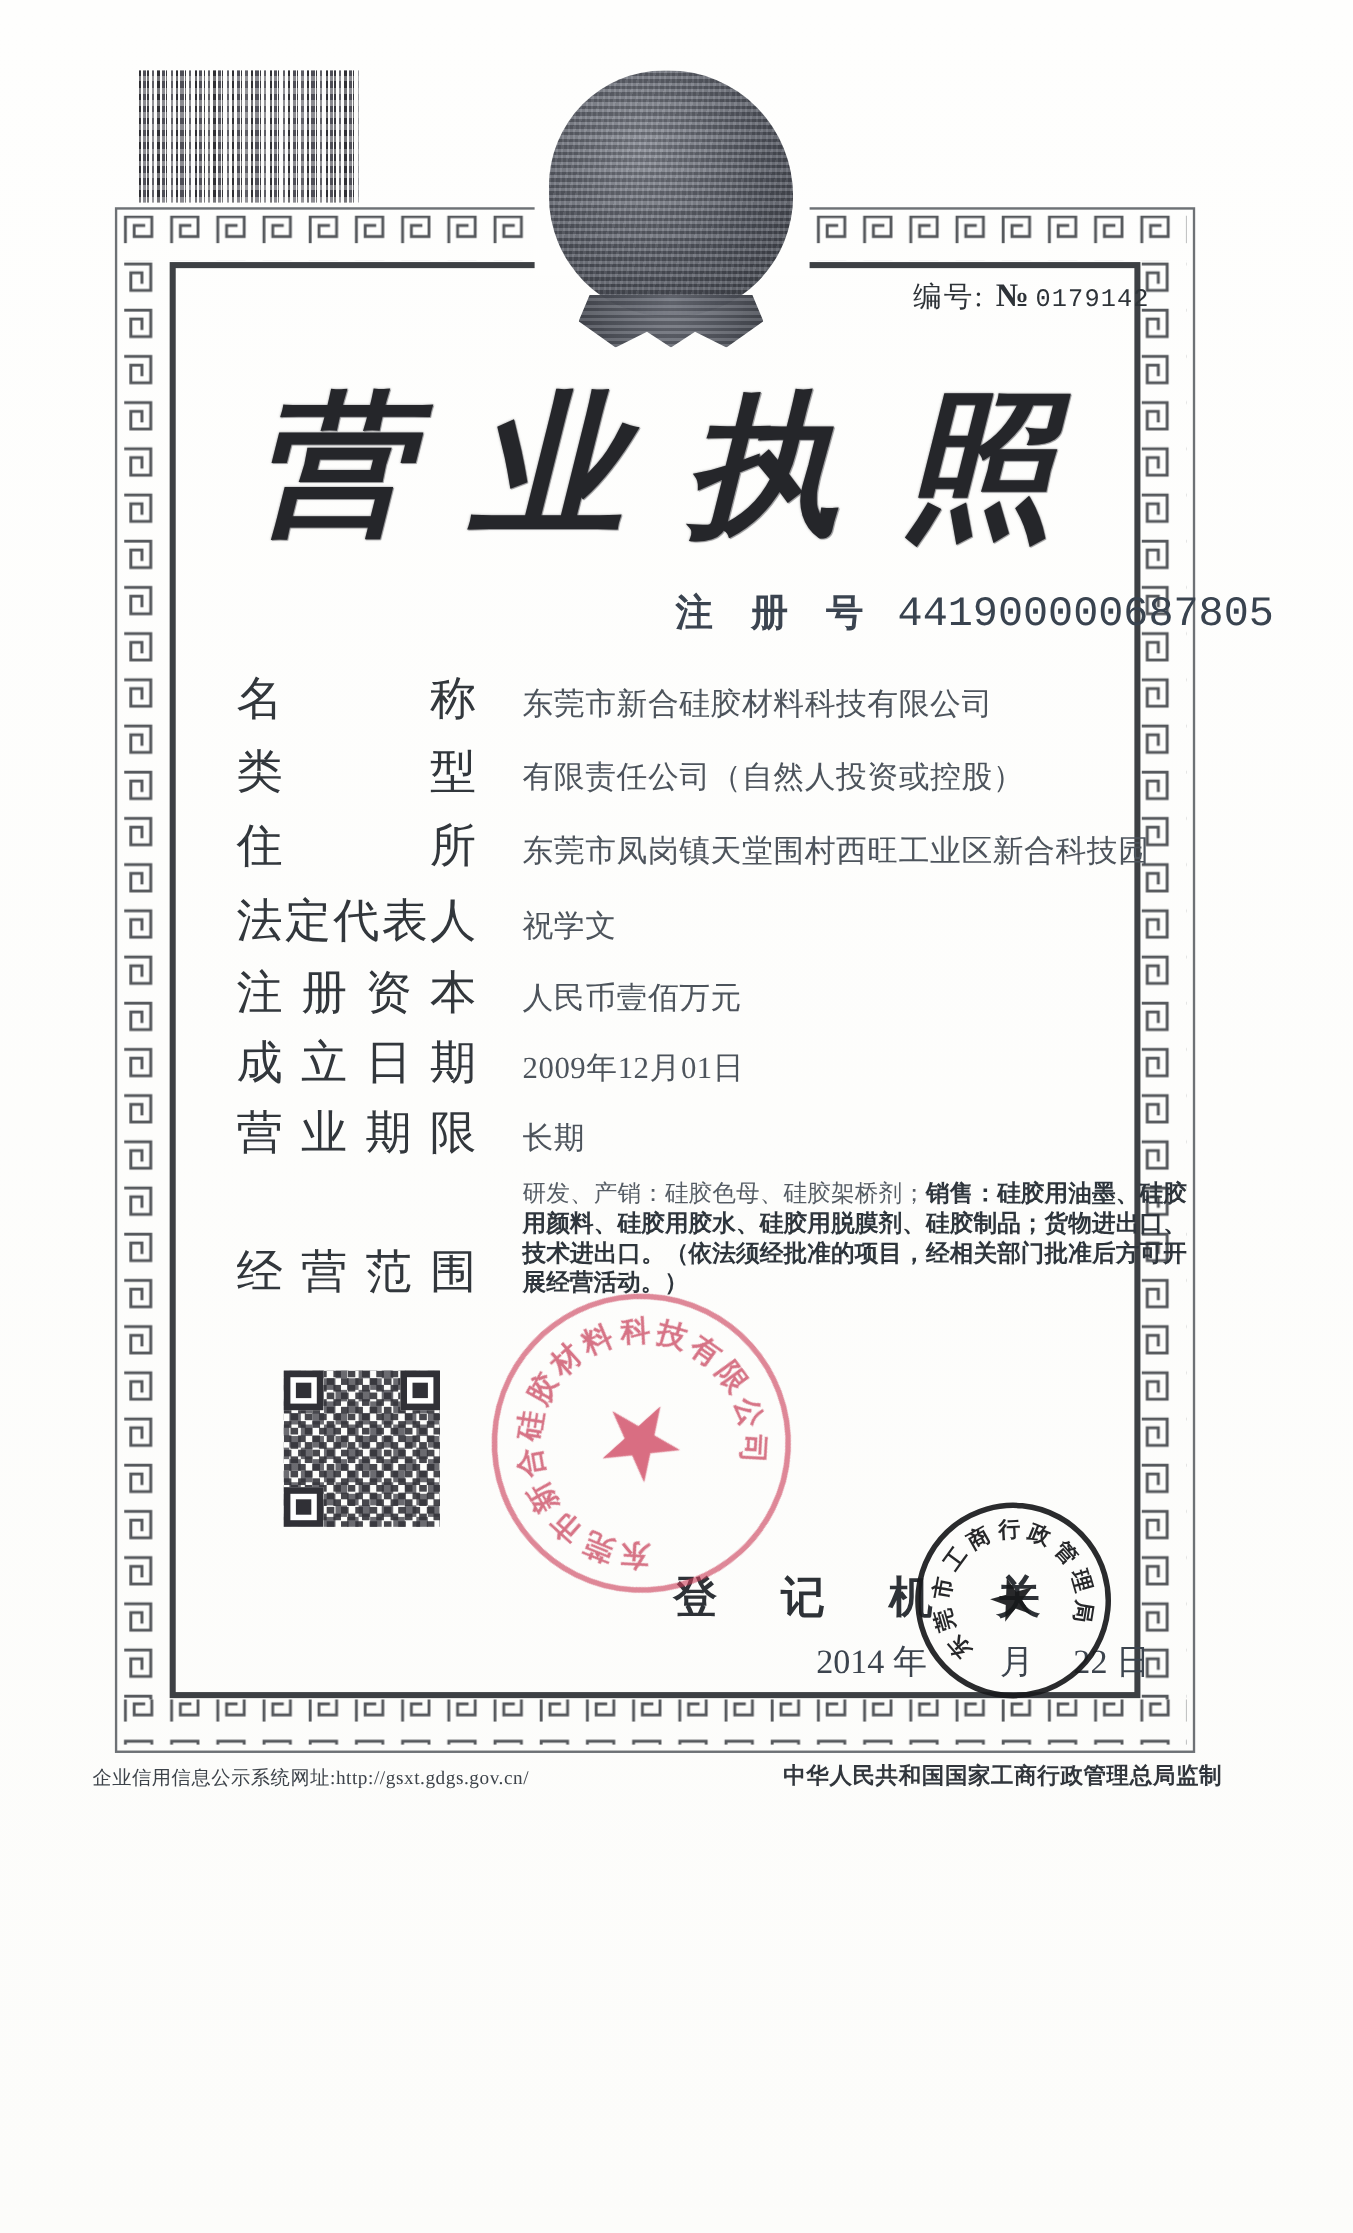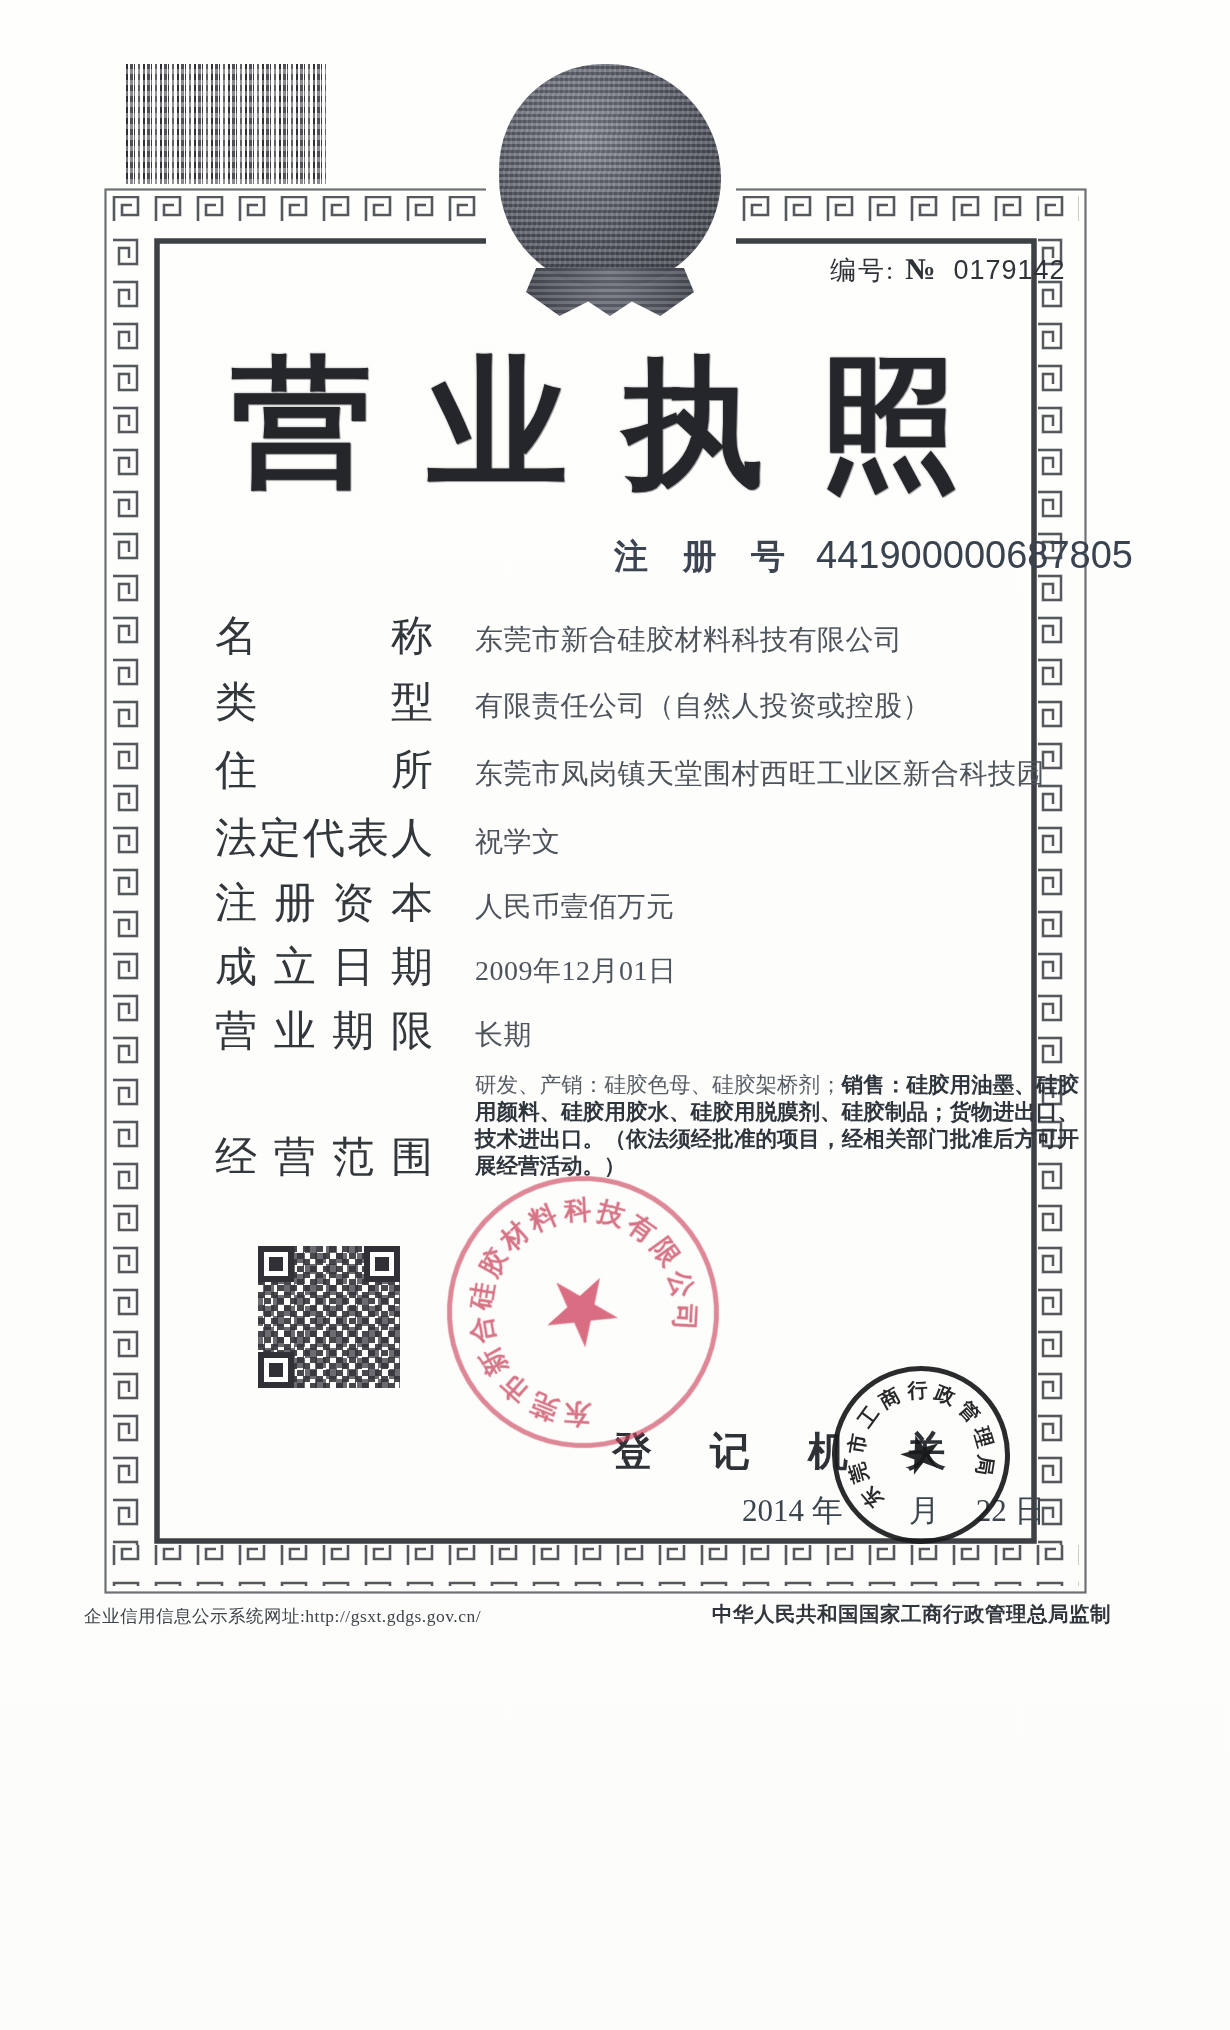--- a/index.html
+++ b/index.html
@@ -37,31 +37,31 @@
     clip-path:polygon(6% 0,94% 0,100% 50%,80% 100%,63% 70%,50% 100%,37% 70%,20% 100%,0 50%);
     filter:saturate(.65) blur(.4px); }
 
   
   .frame { position:absolute; left:104px; top:188px; z-index:1; }
 
   
   .serial { position:absolute; left:830px; top:252px; width:250px; z-index:4;
     font-size:26px; color:#2e3338; letter-spacing:2px; white-space:nowrap; }
   .serial .sym { font-weight:bold; font-size:30px; margin-left:10px; }
-  .serial .num { font-family:Liberation Sans, sans-serif; font-size:27px; margin-left:16px; letter-spacing:1px; }
+  .serial .num { font-family:Liberation Mono, monospace; font-size:23px; margin-left:4px; letter-spacing:1px; }
 
   
   .title { position:absolute; left:104px; top:330px; width:983px; text-align:center; z-index:4; }
   .title span { font-size:140px; font-weight:900; color:#25262a; letter-spacing:56px;
-    margin-right:-56px; text-shadow:0 0 2px rgba(20,20,25,.55), 1px 1px 0 rgba(40,40,45,.35); }
+    margin-right:-56px; text-shadow:0 0 2px rgba(20,20,25,.55), 1px 1px 0 rgba(40,40,45,.35);font-style:italic; }
 
   
   .regline { position:absolute; left:614px; top:534px; z-index:4; white-space:nowrap; }
   .regline .rlabel { font-size:34px; color:#3b4450; letter-spacing:13px; font-weight:700; }
-  .regline .rnum { font-size:38px; color:#39434f; font-family:Liberation Sans, sans-serif; margin-left:14px; }
+  .regline .rnum { font-size:38px; color:#39434f; font-family:Liberation Mono, monospace; margin-left:14px; }
 
   
   .frow { position:absolute; left:215px; width:866px; display:flex; align-items:flex-end; z-index:4; }
   .flabel { width:218px; flex:0 0 218px; font-size:42px; line-height:1.1; color:#32373c;
     font-weight:500; text-align:justify; text-align-last:justify; }
   .fvalue { margin-left:42px; padding-top:9px; font-size:28px; color:#4d545c; letter-spacing:.5px; }
   .r0{top:612px} .r1{top:678px} .r2{top:746px} .r3{top:814px}
   .r4{top:879px} .r5{top:943px} .r6{top:1007px} .r7{top:1066px}
   .scope { margin-left:42px; padding-top:6px; width:604px; font-size:21.5px; line-height:27px;
     color:#565d65; text-align:justify; }

